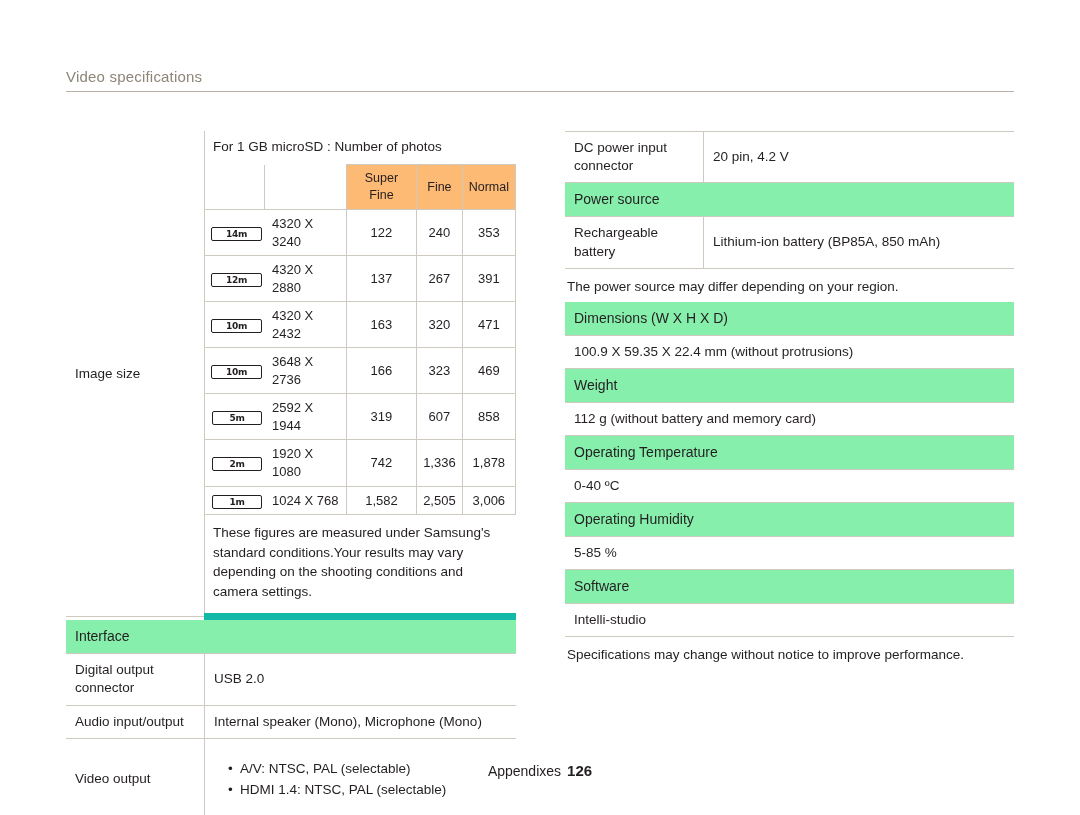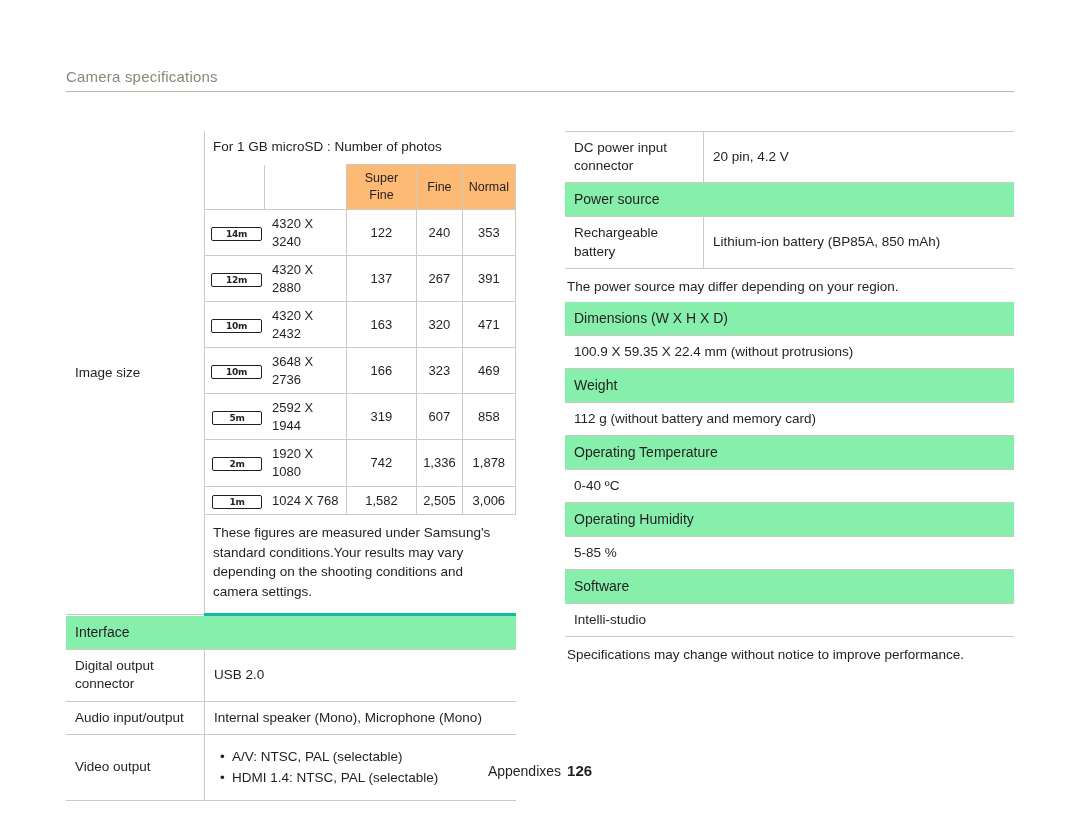--- a/index.html
+++ b/index.html
@@ -138,21 +138,21 @@
     padding: 1px 14px;
     font-family: "DejaVu Sans", sans-serif;
     letter-spacing: -0.3px;
     color: #231f20;
     min-width: 20px;
     text-align: center;
     font-weight: bold;
   }
 
   ul.bullets {
-    margin: 4px;
+    margin: 12px;
     padding: 0;
     list-style: none;
   }
   ul.bullets li {
     position: relative;
     padding-left: 14px;
     line-height: 1.6;
   }
   ul.bullets li:before {
     content: "•";
@@ -182,30 +182,30 @@
     font-size: 15px;
     margin-left: 6px;
   }
 </style>
 </head>
 <body>
 
 <div class="page">
 
   <div class="header">
-    <div class="header-title">Camera specifications</div>
+    <div class="header-title">Video specifications</div>
     <div class="header-rule"></div>
   </div>
 
   <div class="col-left">
     <table class="spec">
       <tbody>
           <tr class="no-border">
         <td class="label-cell" style="border-bottom:1px solid #cfcabf;">Image size</td>
-        <td style="padding:0 0 0 0; border-bottom:3px solid #14b8a6;">
+        <td style="padding:0 0 0 0; border-bottom:7px solid #14b8a6;">
 
           <div class="gb-title">For 1 GB microSD : Number of photos</div>
 
           <table class="inner">
             <tbody>
                   <tr class="hdr">
               <td class="blank"></td>
               <td class="blank"></td>
               <td>Super Fine</td>
               <td>Fine</td>

